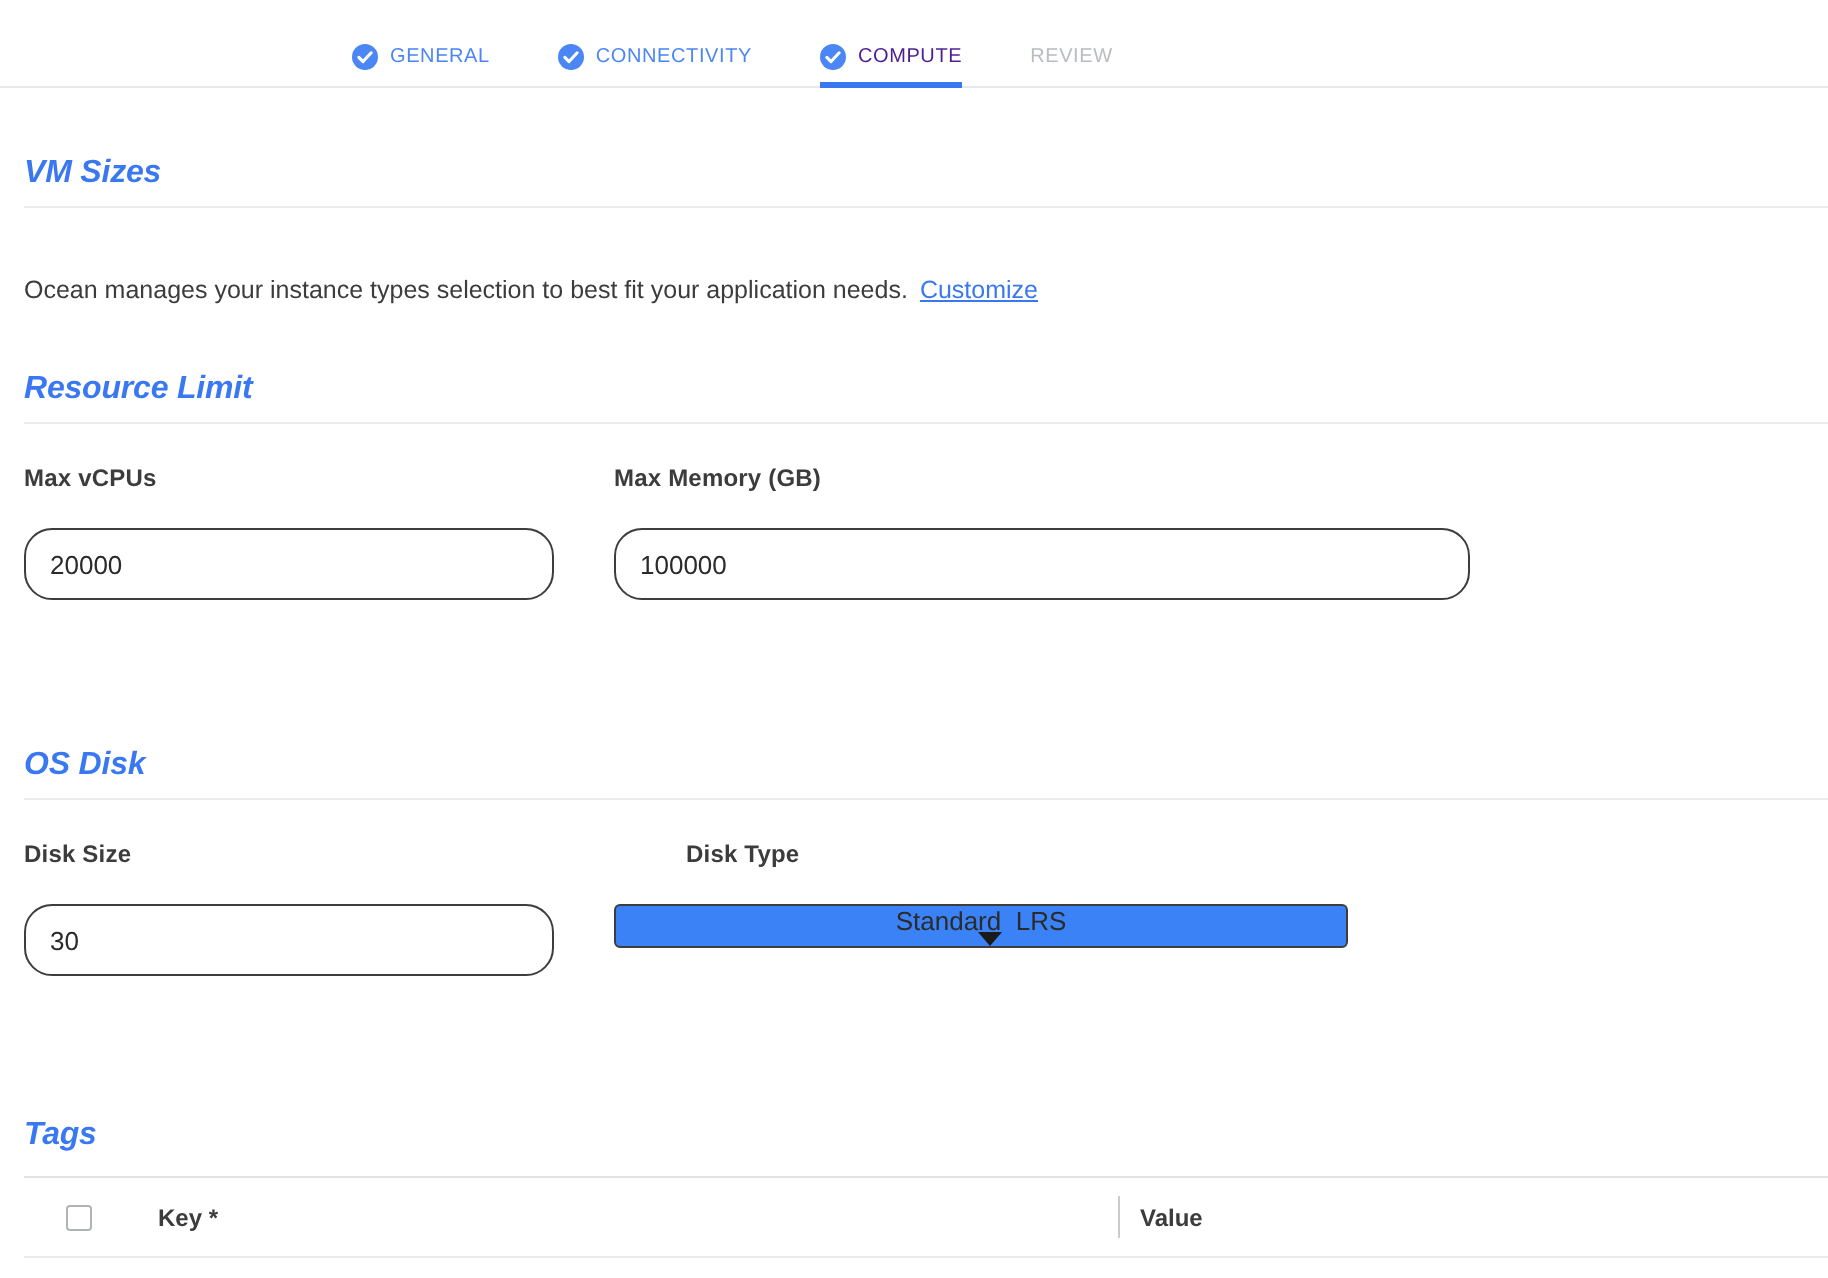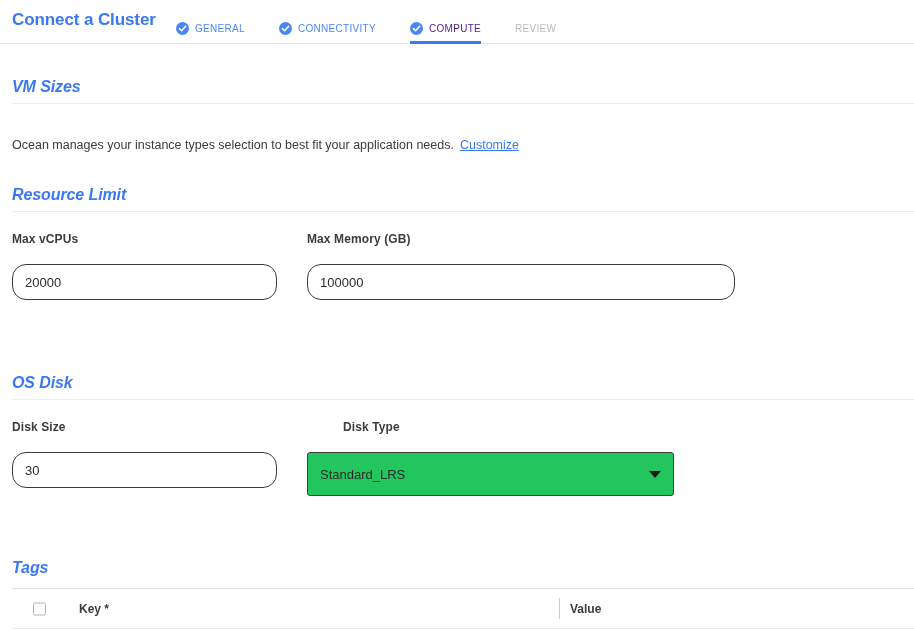--- a/index.html
+++ b/index.html
@@ -117,28 +117,29 @@
     background: #ffffff;
     font-family: "Liberation Sans", sans-serif;
     font-size: 13px;
     color: #2b2b2b;
     padding: 0 12px;
     outline: none;
   }
 
   .select-wrap {
     position: absolute;
-    height: 44px;
+    height: 22px;
     box-sizing: border-box;
     border: 1px solid #3d3d3d;
     border-radius: 3px;
-    background: #22c55e;
+    background: #3b82f6;
     display: flex;
     align-items: center;
     padding: 0 12px;
+    flex-direction: column;
   }
   .select-value {
     font-size: 13px;
     color: #2b2b2b;
     flex: 1 1 auto;
     white-space: nowrap;
     overflow: hidden;
   }
   .select-caret {
     width: 0;
@@ -220,21 +221,20 @@
     font-size: 12px;
     font-weight: bold;
     color: #3c3c3c;
     white-space: nowrap;
   }
 </style>
 </head>
 <body>
 
 <div class="wizard-header">
-  <div class="wizard-title">Connect a Cluster</div>
 
   <div class="tabs">
 
     <div class="tab done">
       <svg class="tab-check" viewBox="0 0 16 16">
         <circle cx="8" cy="8" r="8" fill="#4b86f5"></circle>
         <path d="M4.2 8.2 L6.8 10.8 L11.8 5.4" stroke="#ffffff" stroke-width="1.9" fill="none" stroke-linecap="round" stroke-linejoin="round"></path>
       </svg>
       <span class="tab-label">GENERAL</span>
     </div>

